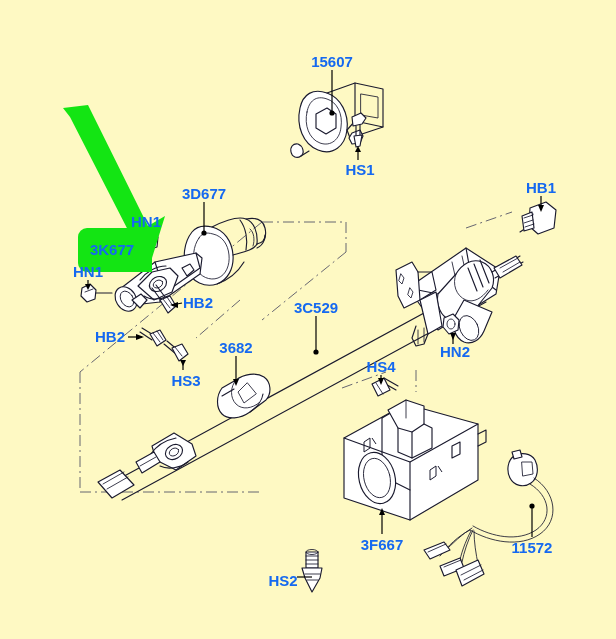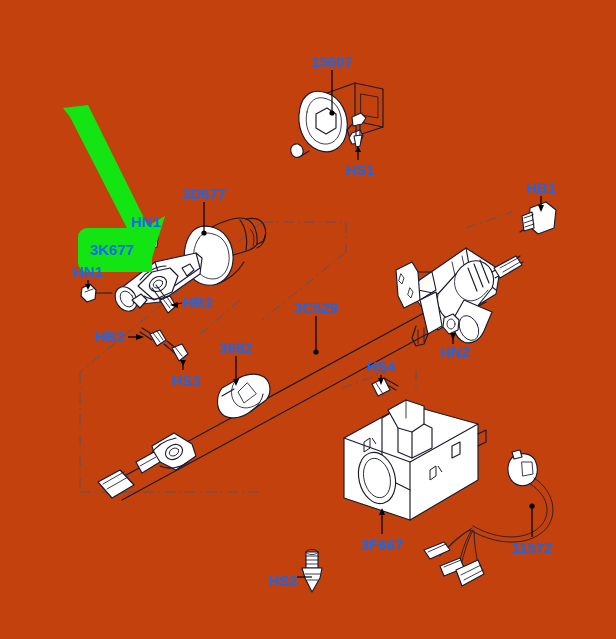--- a/index.html
+++ b/index.html
@@ -10,21 +10,21 @@
   body {
     width: 616px;
     height: 639px;
     font-family: "Liberation Sans", sans-serif;
     overflow: hidden;
   }
   #diagram-root {
     position: relative;
     width: 616px;
     height: 639px;
-    background: #c2410c;
+    background: #fef9c3;
     text-decoration: underline;
   }
   svg#parts-svg {
     display: block;
     width: 616px;
     height: 639px;
   }
   .part-line {
     fill: none;
     stroke: #1a1a2e;

